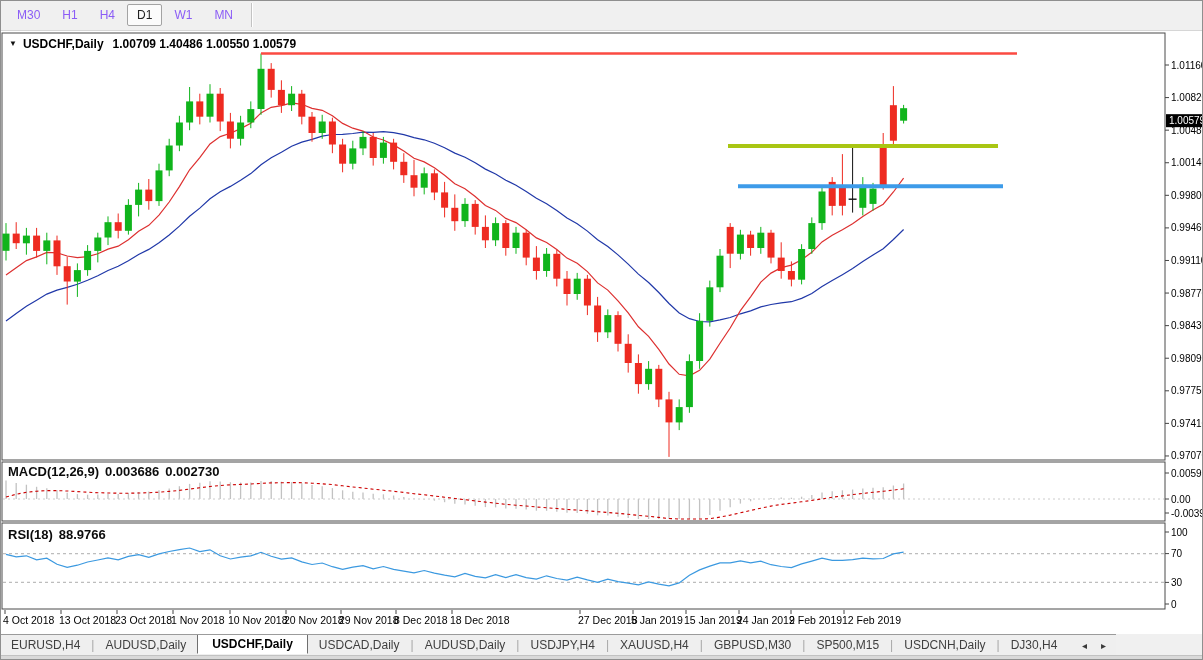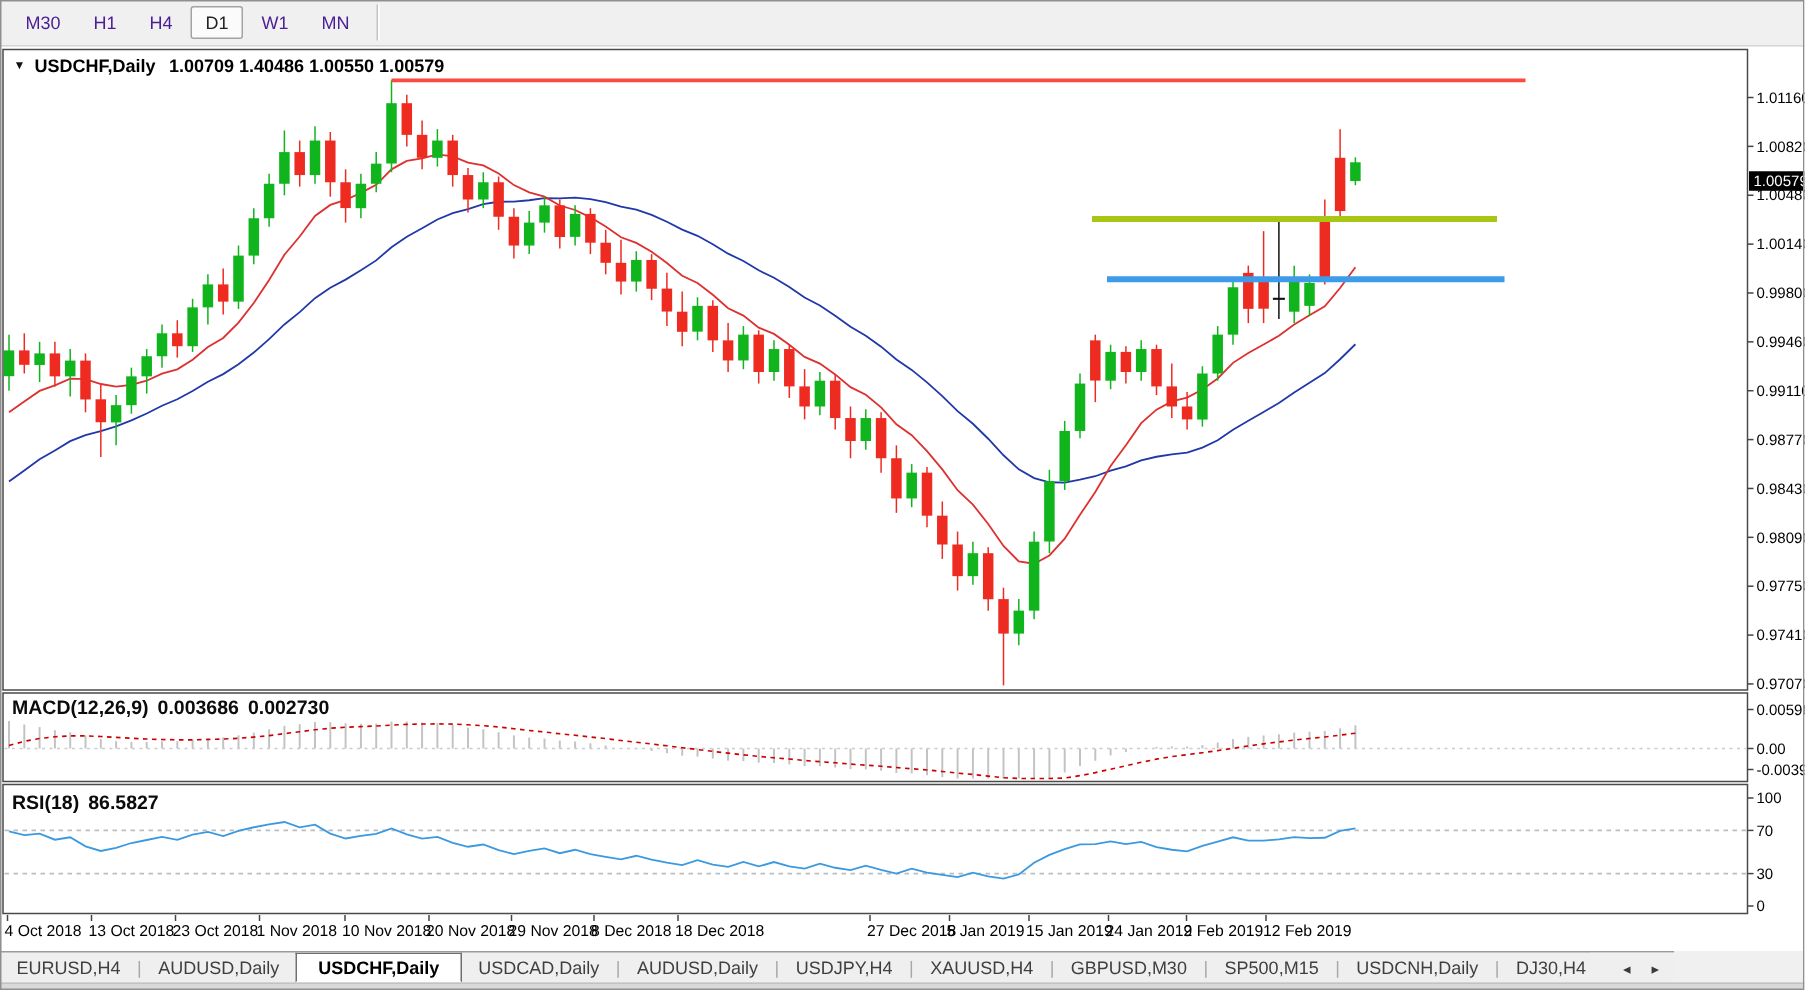--- a/index.html
+++ b/index.html
@@ -9,40 +9,40 @@
     -webkit-font-smoothing:antialiased;
   }
   .frame{position:absolute;inset:0;border:1px solid #8f8f8f;pointer-events:none;z-index:9;}
   
   .toolbar{
     position:absolute;left:0;top:0;width:1203px;height:31px;box-sizing:border-box;
     background:#f0f0f0;border-bottom:1px solid #d6d6d6;box-shadow:0 1px 0 #ffffff;
     display:flex;align-items:center;padding-left:7px;z-index:5;
   }
   .tf-btn{
-    height:22px;line-height:20px;padding:0 9px;margin-right:2px;font-size:12px;color:#4c1d95;
+    height:22px;line-height:20px;padding:0 9px;margin-right:2px;font-size:12px;color:#8b5cf6;
     border:1px solid transparent;border-radius:2px;box-sizing:border-box;cursor:default;
   }
   .tf-btn.active{background:#fbfbfb;border:1px solid #a3a3a3;color:#222;}
   .toolbar-sep{width:1px;height:24px;background:#c3c3c3;box-shadow:1px 0 0 #ffffff;margin-left:6px;}
   
   #chart-svg{position:absolute;left:0;top:0;z-index:1;}
   svg text{font-family:"Liberation Sans",sans-serif;}
   
   .chart-title{position:absolute;left:9px;top:37px;z-index:3;font-size:12px;font-weight:bold;color:#000;white-space:nowrap;}
   .chart-title .menu-icon{font-size:8px;vertical-align:2px;margin-right:6px;color:#111;}
   .chart-title .ohlc{margin-left:9px;font-weight:bold;}
   .ind-label{position:absolute;z-index:3;font-size:13px;font-weight:bold;color:#0b0b0b;white-space:nowrap;}
   #macd-label{left:8px;top:464px;}
   #rsi-label{left:8px;top:527px;}
   .ind-label .v{margin-left:6px;}
   
   .tab-bar{
     position:absolute;left:0;top:634px;width:1116px;height:21px;box-sizing:border-box;
-    background:#efefef;border-top:1px solid #9b9b9b;display:flex;align-items:center;
+    background:#efefef;border-top:1px solid #9b9b9b;display:flex;align-items:flex-start;
     font-size:12px;color:#3f3f3f;overflow:hidden;z-index:5;white-space:nowrap;
   }
   .tab{padding:2px 11px;flex-shrink:0;cursor:default;}
   .tab.active{
     background:#ffffff;border:1px solid #6f6f6f;border-bottom-color:#ffffff;
     font-weight:bold;color:#000;padding:2px 14px;margin-top:-1px;
   }
   .tab-sep{color:#a8a8a8;flex-shrink:0;}
   .tab-arrows{
     position:absolute;right:0;top:0;height:21px;display:flex;align-items:center;
@@ -426,21 +426,21 @@
   </svg>
 
 <div class="chart-title">
   <span class="menu-icon">▼</span><span>USDCHF,Daily</span><span class="ohlc">1.00709 1.40486 1.00550 1.00579</span>
 </div>
 
 <div class="ind-label" id="macd-label">
   <span>MACD(12,26,9)</span><span class="v">0.003686</span><span class="v">0.002730</span>
 </div>
 <div class="ind-label" id="rsi-label">
-  <span>RSI(18)</span><span class="v">86.5827</span>
+  <span>RSI(18)</span><span class="v">88.9766</span>
 </div>
 
 <div class="tab-bar">
   <div id="tab-strip" style="display:flex;align-items:center;">
       <div class="tab">EURUSD,H4</div>
       <span class="tab-sep">|</span>
       <div class="tab">AUDUSD,Daily</div>
       <div class="tab active">USDCHF,Daily</div>
       <div class="tab">USDCAD,Daily</div>
       <span class="tab-sep">|</span>

